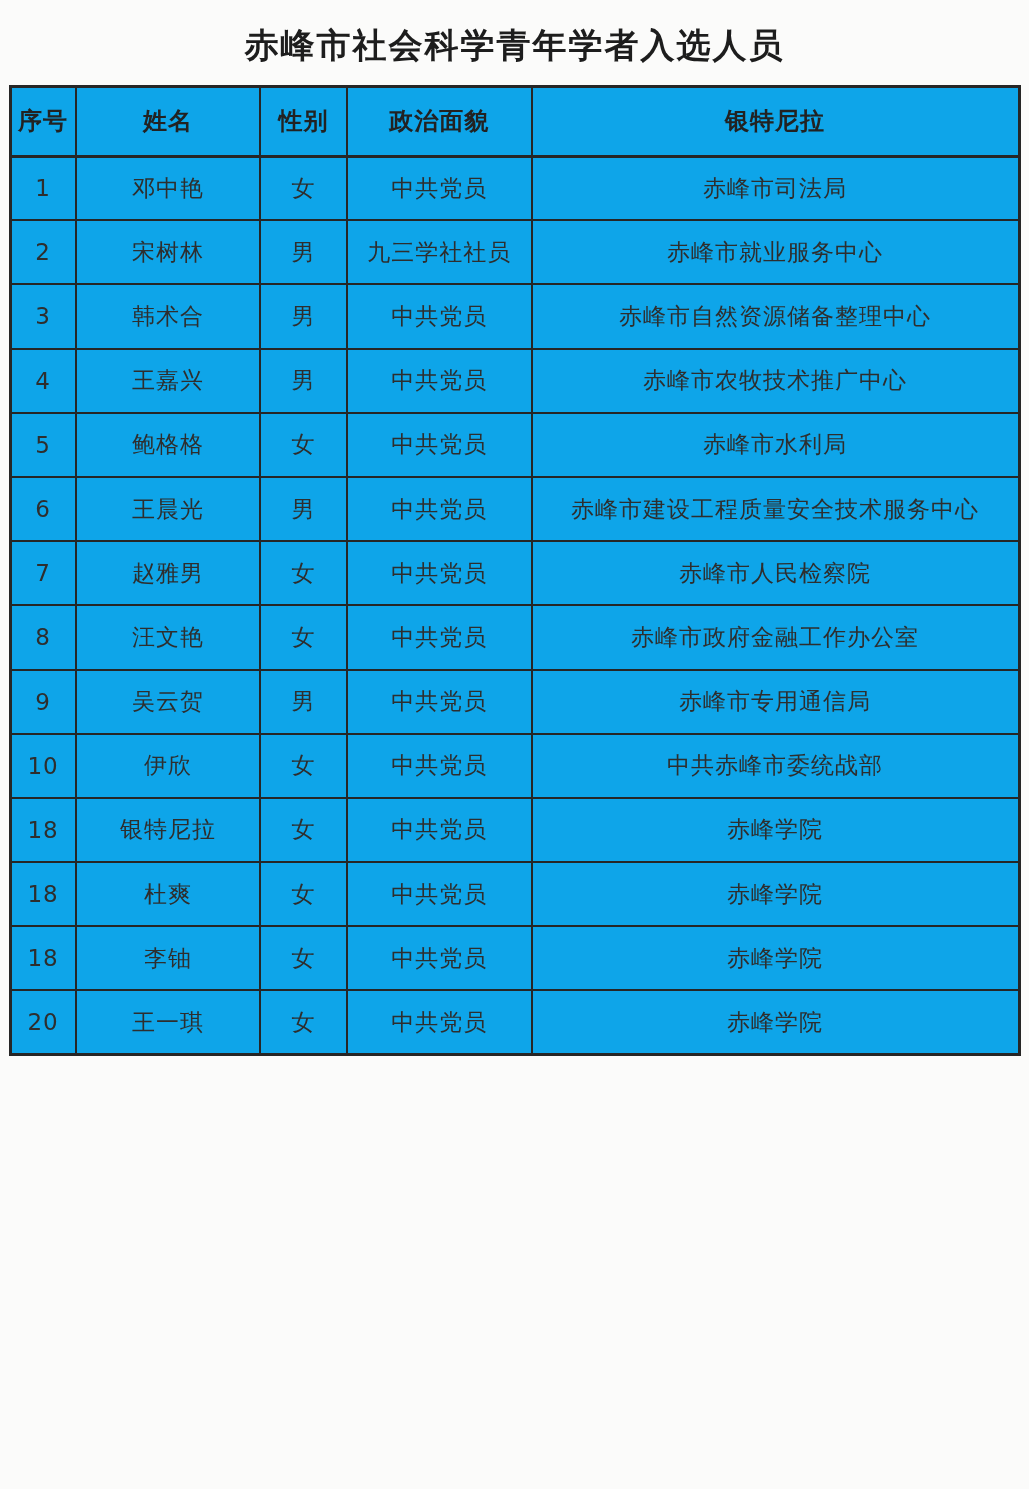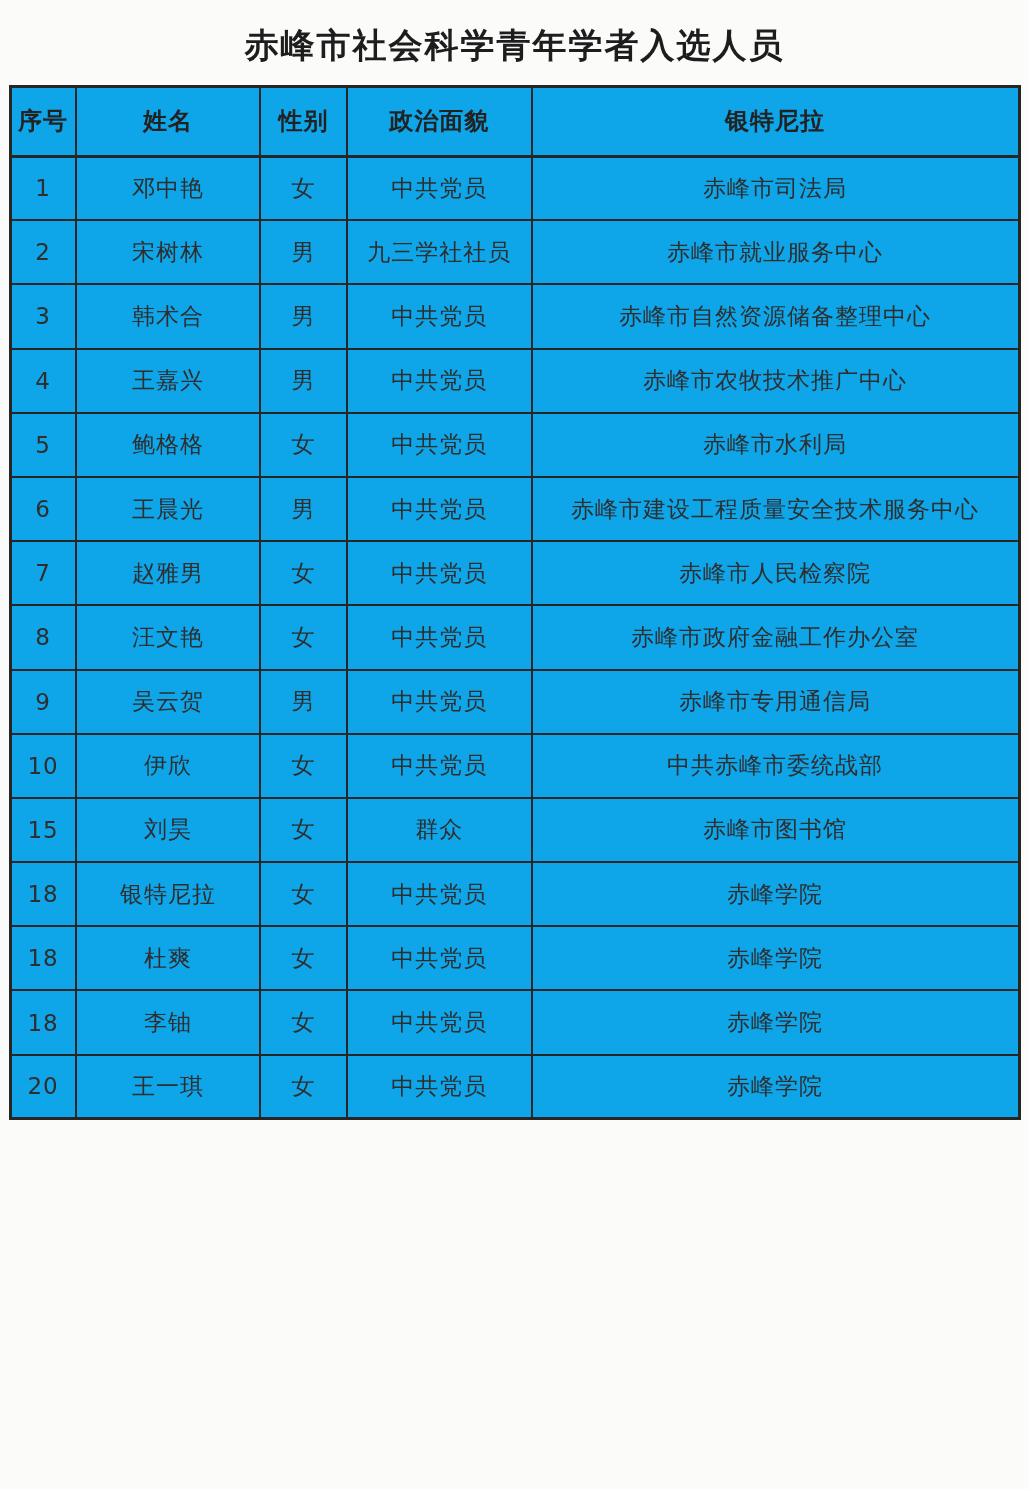--- a/index.html
+++ b/index.html
@@ -176,27 +176,20 @@
           <td>赤峰市专用通信局</td>
         </tr>
         <tr>
           <td class="c-index">10</td>
           <td>伊欣</td>
           <td>女</td>
           <td>中共党员</td>
           <td>中共赤峰市委统战部</td>
         </tr>
         <tr>
-          <td class="c-index">15</td>
-          <td>刘昊</td>
-          <td>女</td>
-          <td>群众</td>
-          <td>赤峰市图书馆</td>
-        </tr>
-        <tr>
           <td class="c-index">18</td>
           <td>银特尼拉</td>
           <td>女</td>
           <td>中共党员</td>
           <td>赤峰学院</td>
         </tr>
         <tr>
           <td class="c-index">18</td>
           <td>杜爽</td>
           <td>女</td>

